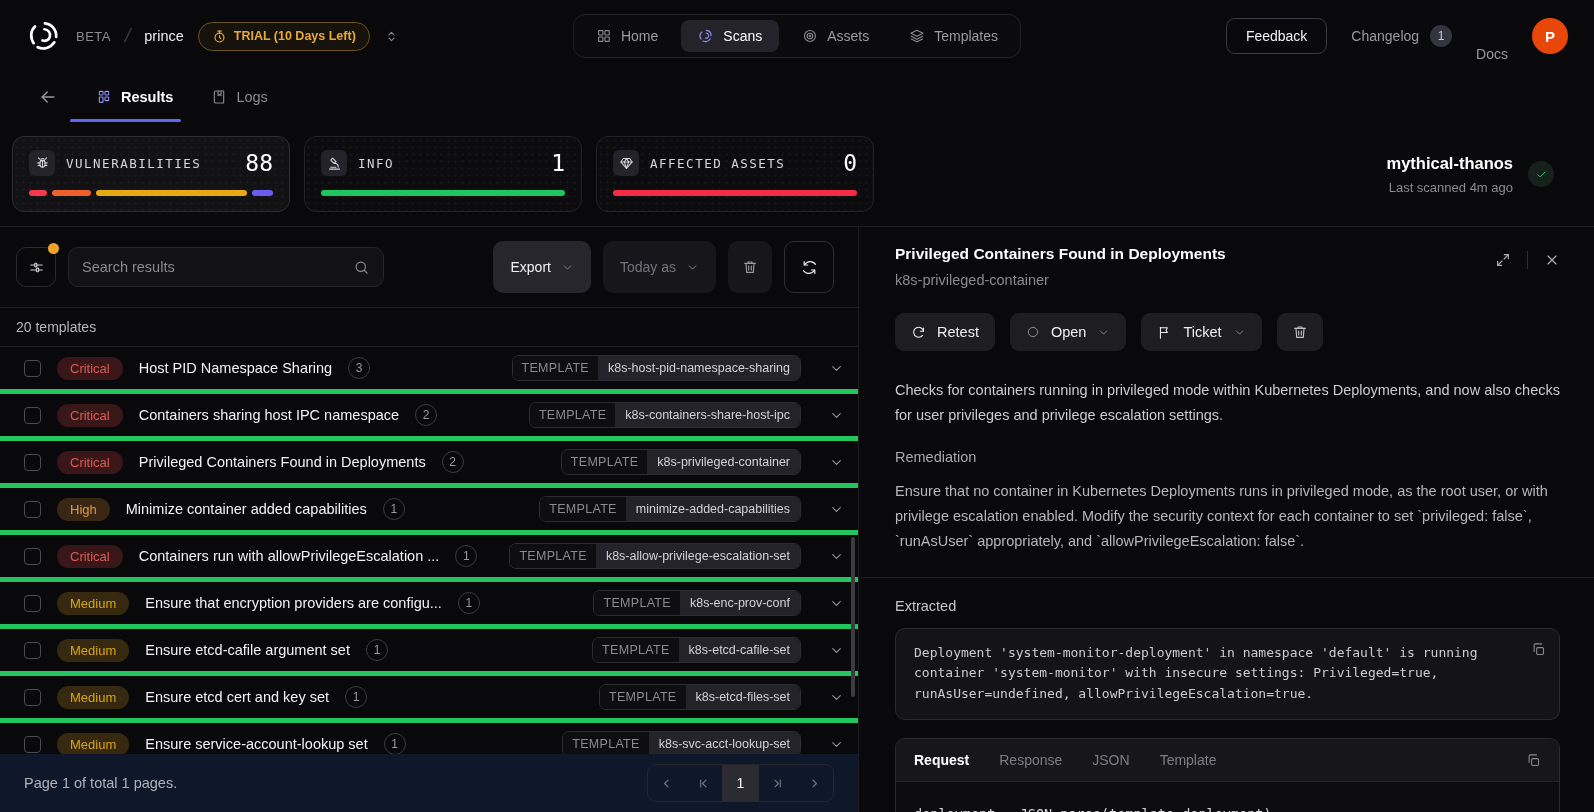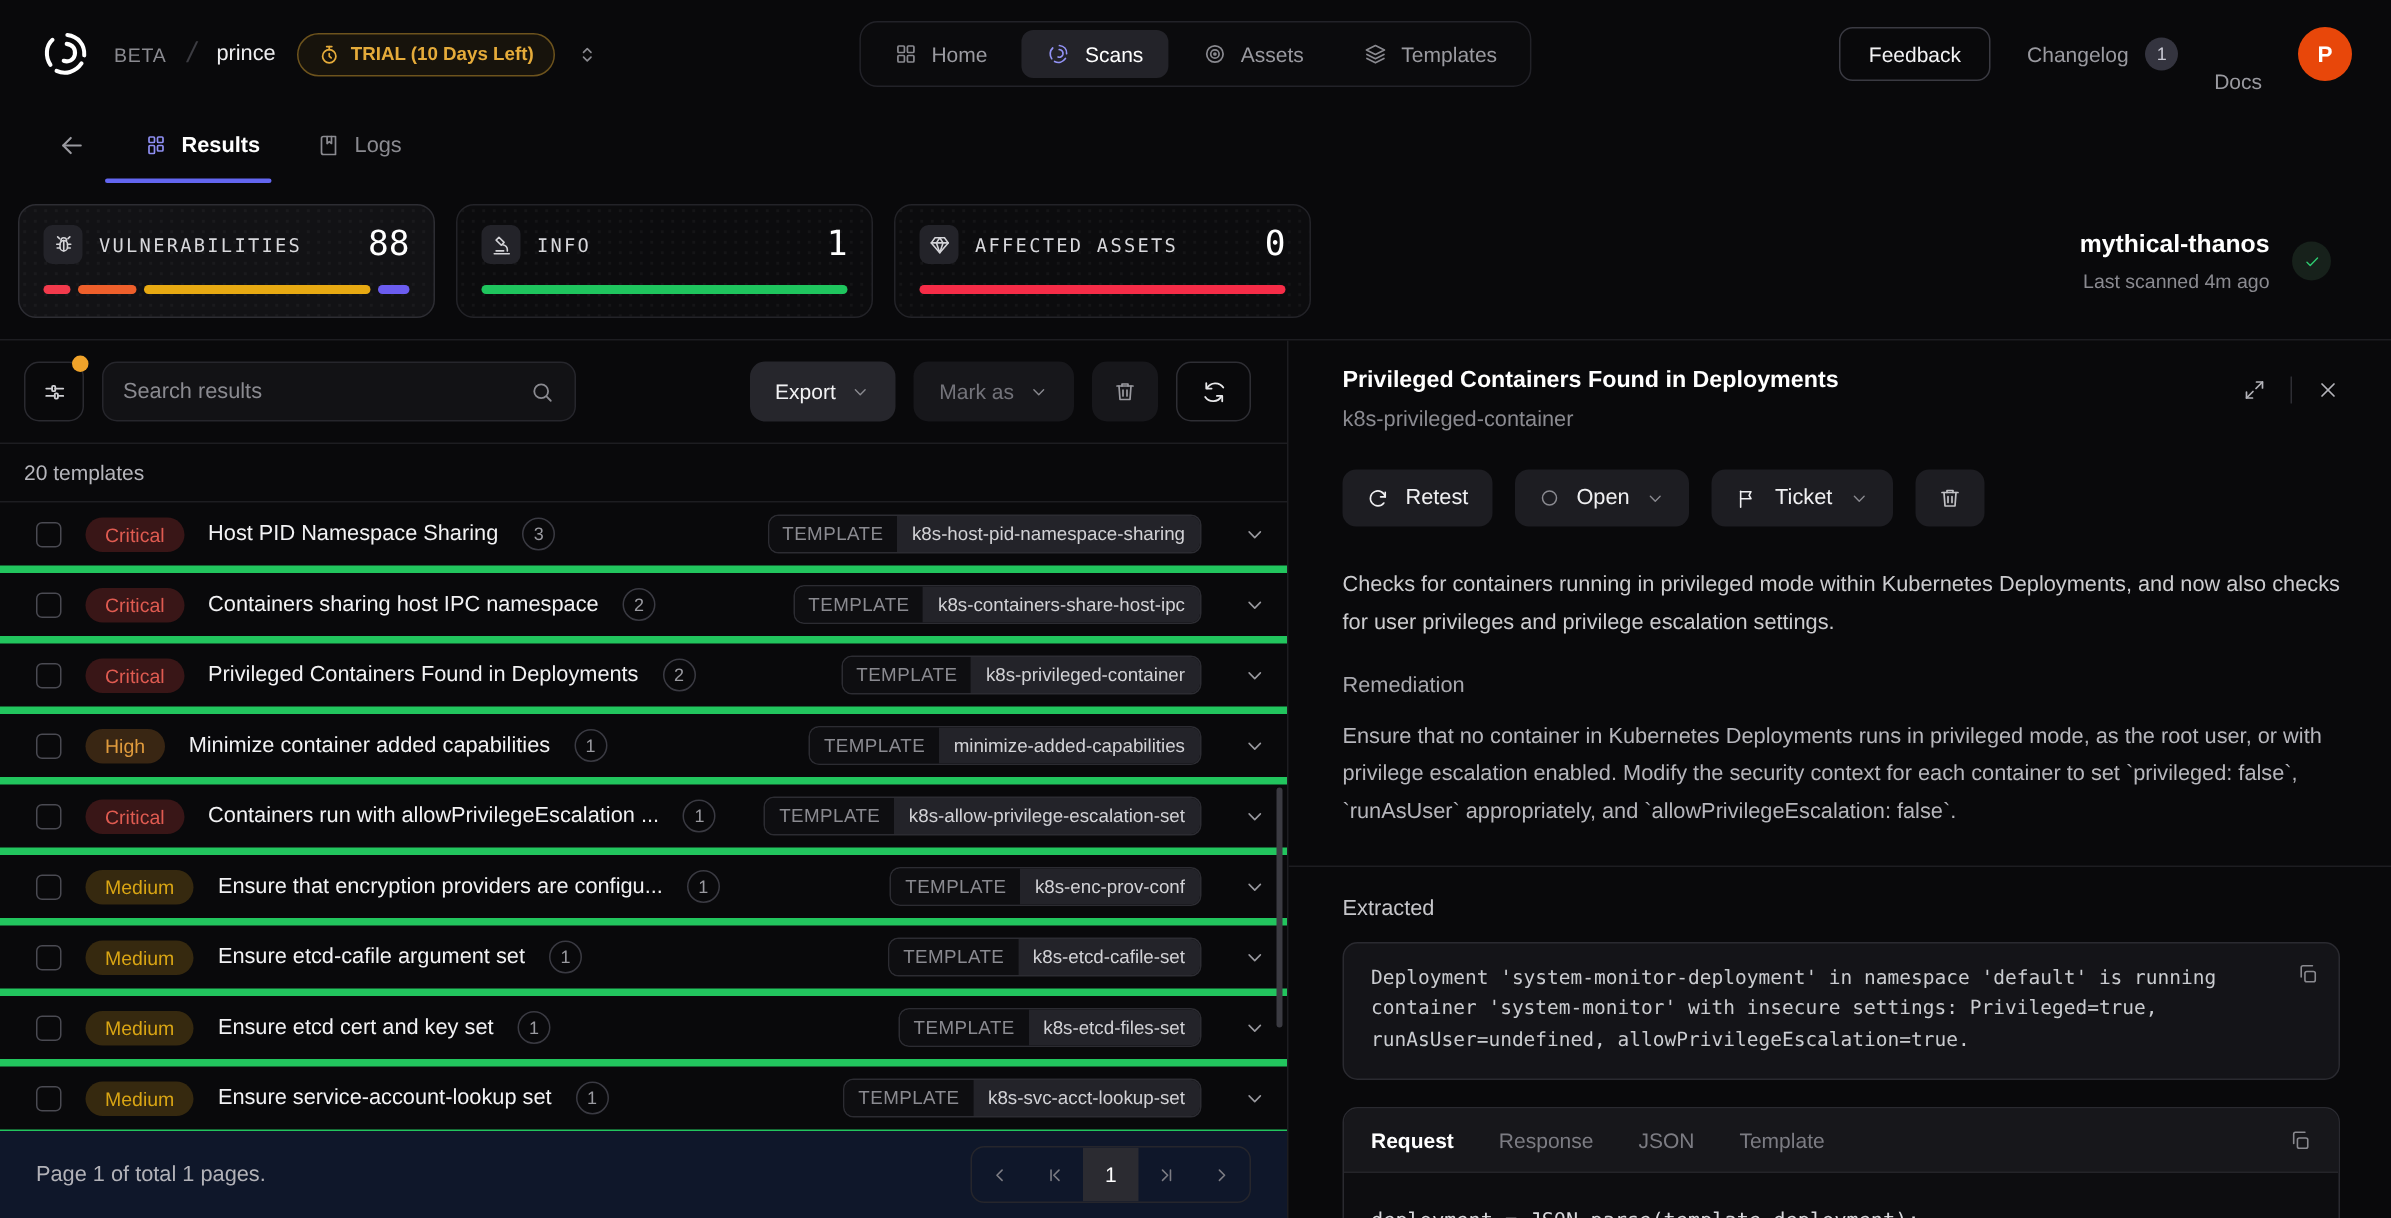--- a/index.html
+++ b/index.html
@@ -72,21 +72,21 @@
   
   .toolbar { display:flex; align-items:center; gap:12px; padding:14px 16px; }
   .iconbtn { width:40px; height:40px; border:1px solid #2a2a30; border-radius:10px; display:flex; align-items:center;
     justify-content:center; color:#d0d0d4; background:transparent; position:relative; }
   .dot { position:absolute; top:-5px; right:-4px; width:11px; height:11px; border-radius:50%; background:#f0a32a; }
   .search { width:316px; height:40px; border:1px solid #26262c; background:#121215; border-radius:10px;
     display:flex; align-items:center; padding:0 13px; color:#8a8a90; }
   .search input { flex:1; background:transparent; border:none; outline:none; color:#c8c8cc; font-size:14.5px; font-family:inherit; }
   .search input::placeholder { color:#8a8a90; }
   .tbgroup { margin-left:auto; display:flex; align-items:center; gap:12px; padding-right:8px; }
-  .btn { height:40px; padding:0 17px; border-radius:10px; display:flex; align-items:center; gap:10px; font-size:14px; border:none; font-family:inherit; }
+  .btn { height:52px; padding:0 17px; border-radius:10px; display:flex; align-items:center; gap:10px; font-size:14px; border:none; font-family:inherit; }
   .btn .chev { color:#8a8a90; }
   .btn.export { background:#26262c; color:#f2f2f4; }
   .btn.mark { background:#17171b; color:#73737a; }
   .btn.trashbtn { background:#17171b; color:#9a9aa0; width:44px; padding:0; justify-content:center; }
   .btn.refreshbtn { border:1px solid #2e2e34; background:transparent; color:#e8e8ea; width:50px; padding:0; justify-content:center; }
 
   
   .listheader { display:flex; align-items:center; padding:11px 16px; border-top:1px solid #1d1d21; }
   .tplcount { color:#b6b6bc; font-size:14px; }
   .timefilters { margin-left:auto; display:flex; border:1px solid #26262c; border-radius:8px; overflow:hidden; background:#0c0c0e; }
@@ -360,21 +360,21 @@
       <div class="tbgroup">
         <button class="btn export">
           <span>Export</span>
           <span class="chev">
               <svg class="ico" width="13" height="13" viewBox="0 0 24 24">
                 <path d="m6 9 6 6 6-6"></path>
               </svg>
             </span>
         </button>
         <button class="btn mark">
-          <span>Mark as</span>
+          <span>Today as</span>
           <span class="chev">
               <svg class="ico" width="13" height="13" viewBox="0 0 24 24">
                 <path d="m6 9 6 6 6-6"></path>
               </svg>
             </span>
         </button>
         <button class="btn trashbtn">
           <span>
               <svg class="ico" width="16" height="16" viewBox="0 0 24 24">
                 <path d="M4 6.5h16"></path>

